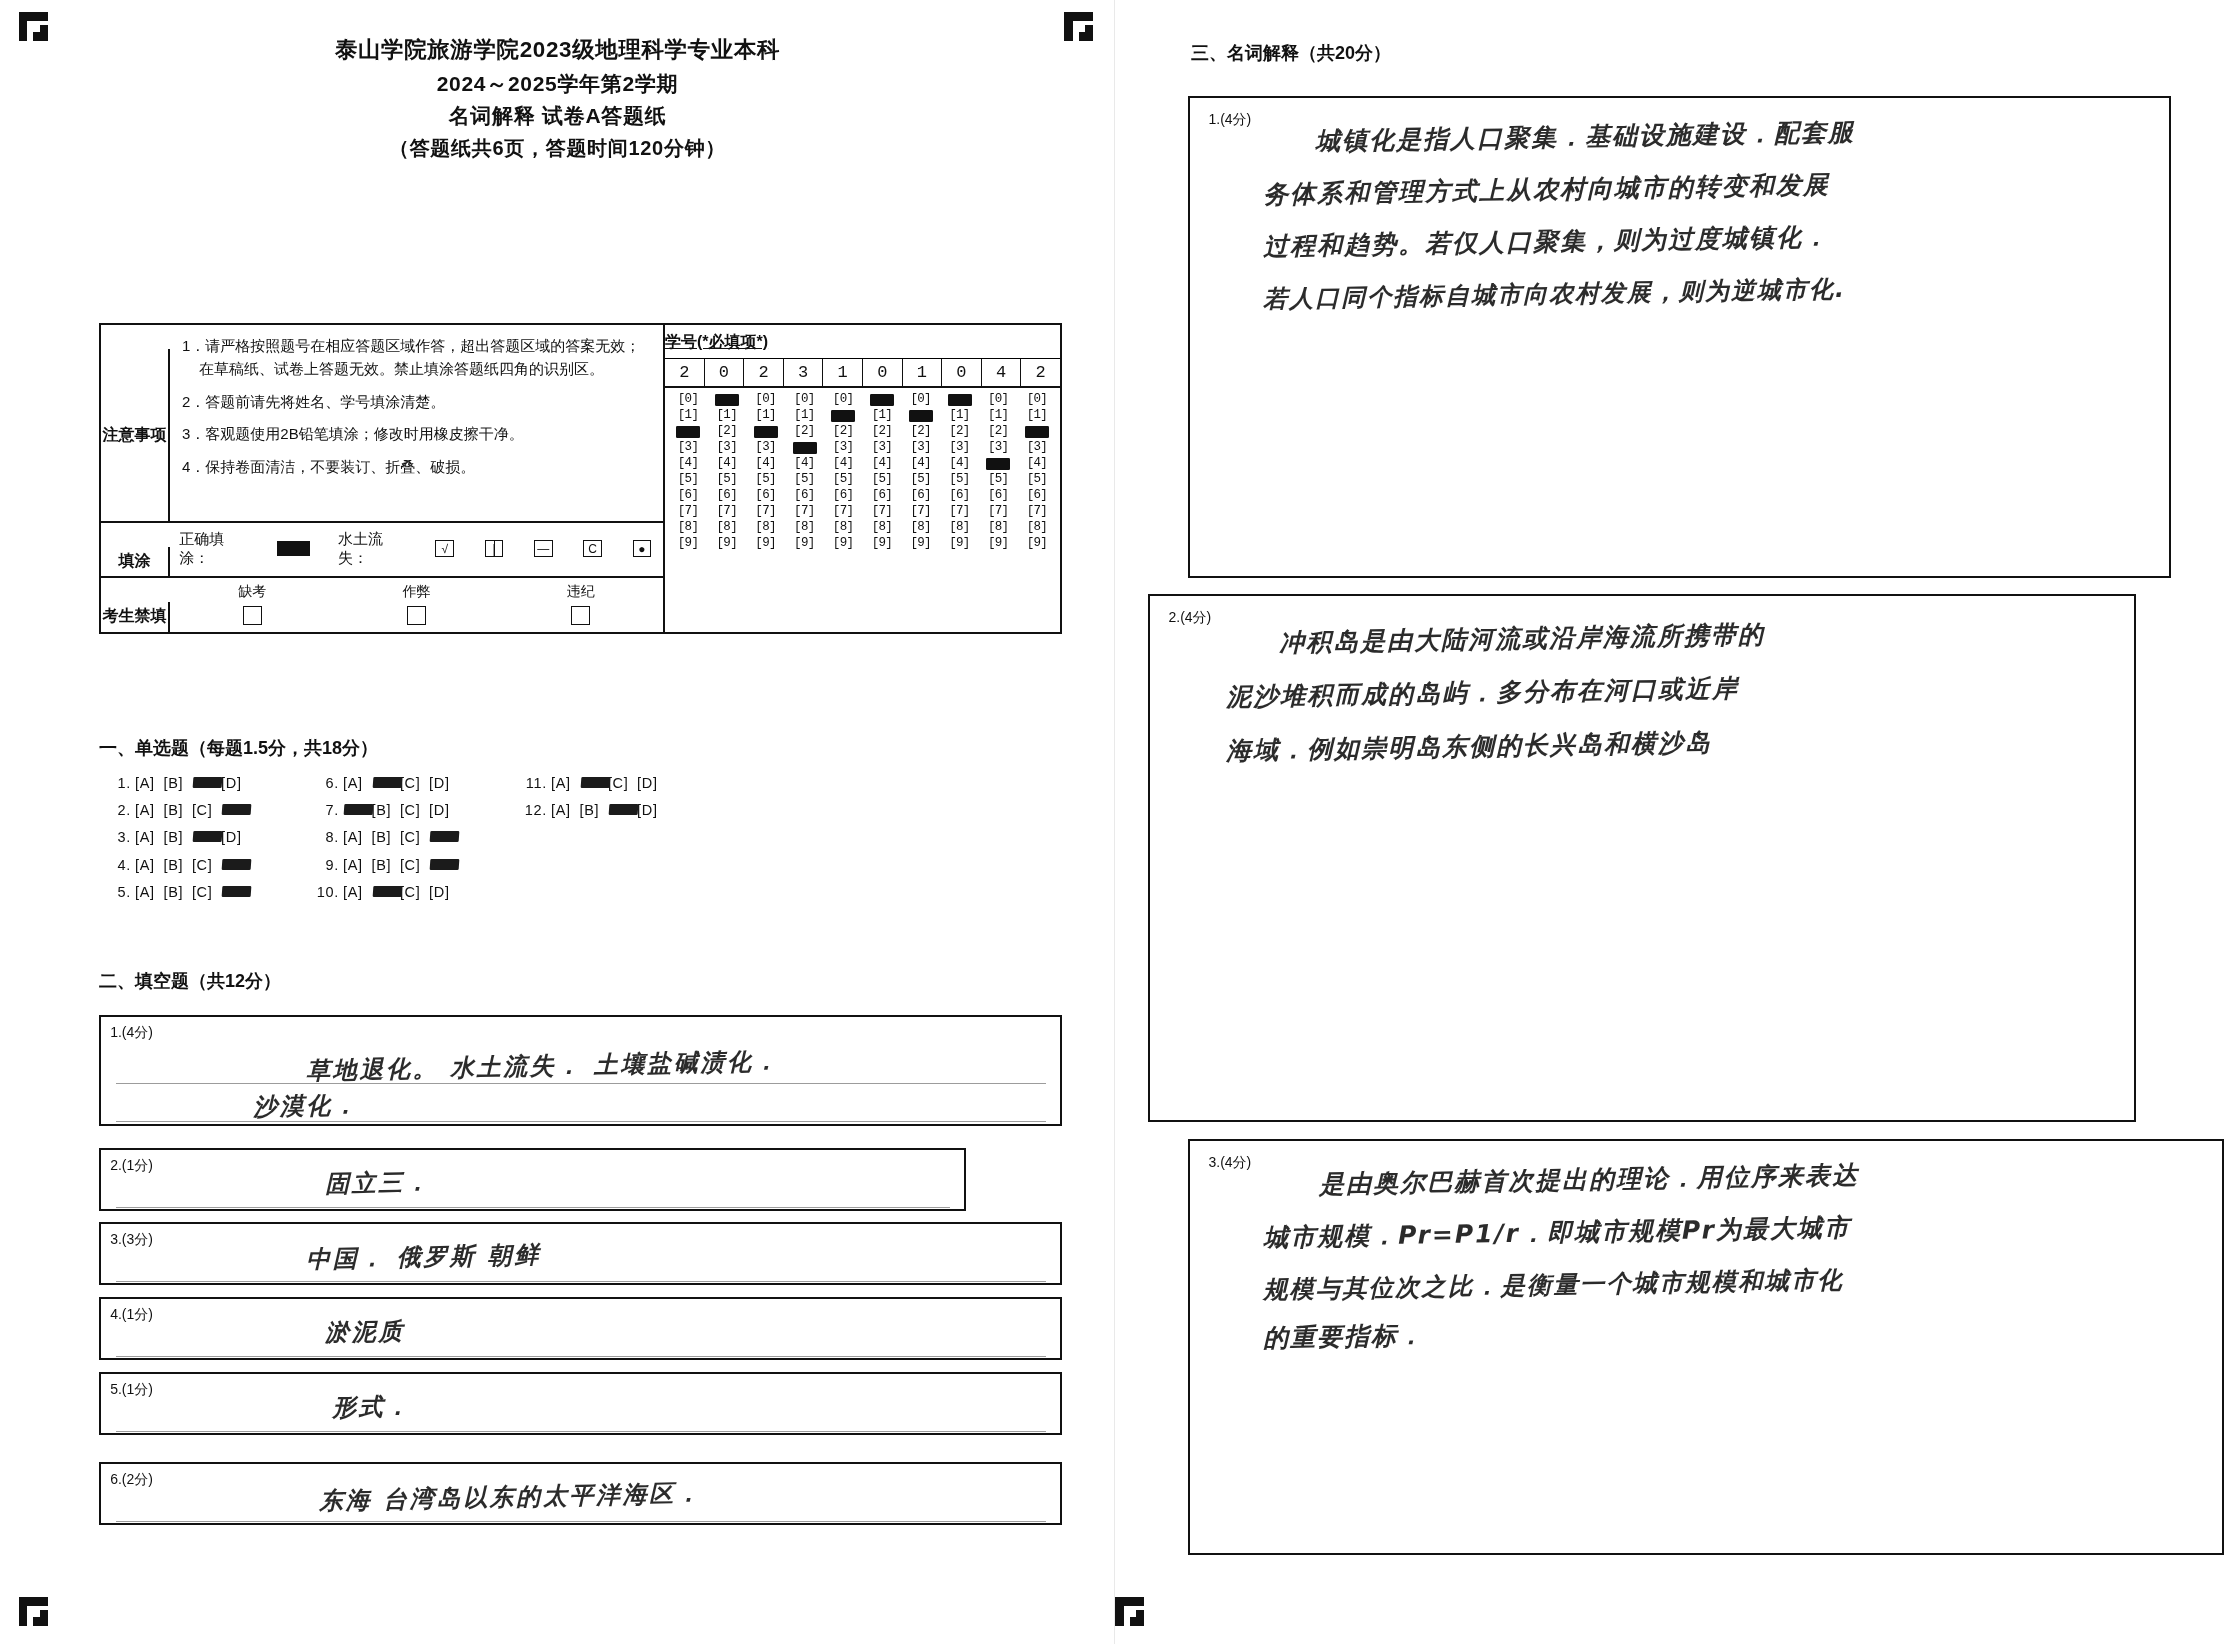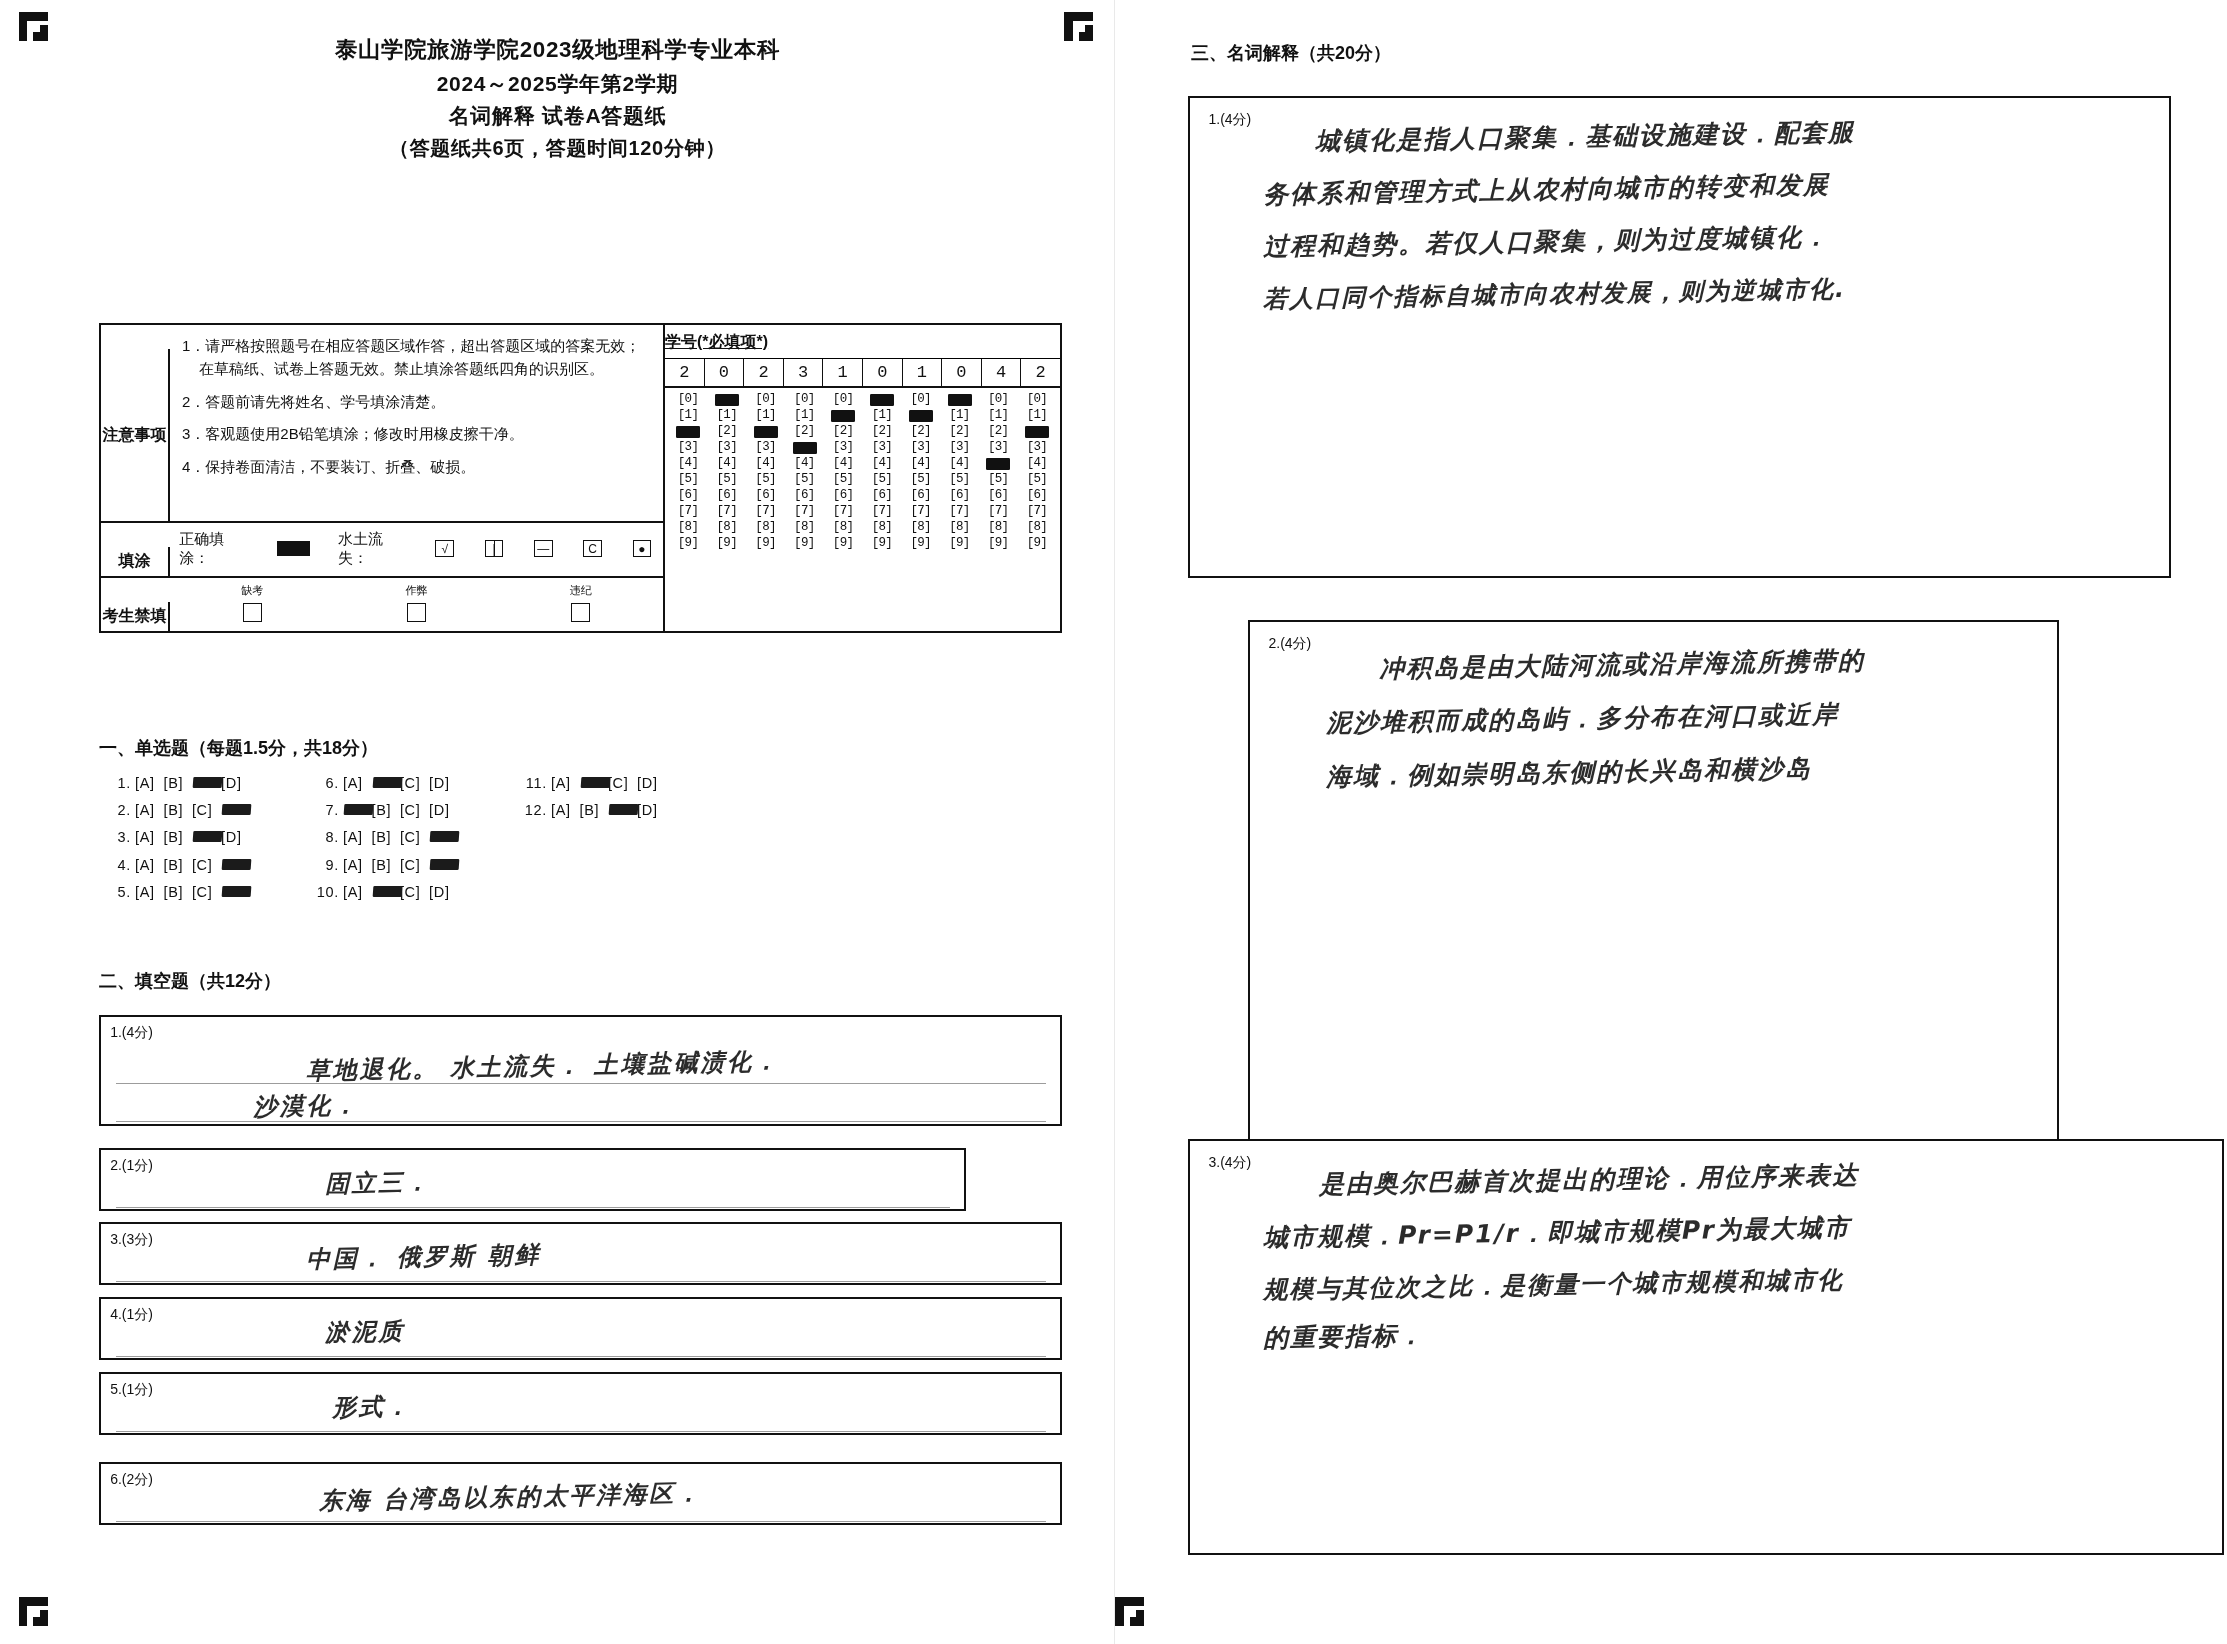--- a/index.html
+++ b/index.html
@@ -35,21 +35,21 @@
   .nl-body{flex:1;padding:9.2px 10.6px 9.2px 12px;box-sizing:border-box;}
   .nl-item{font-size:15px;line-height:1.55;margin-bottom:9.2px;text-indent:-17px;padding-left:17px;}
   .nl-item:last-child{margin-bottom:0;}
   .fill-row{display:flex;align-items:center;padding:6.6px 9.2px;font-size:15px;gap:28px;}
   .swatch{display:inline-block;width:36px;height:14.5px;background:#111;vertical-align:middle;}
   .wrongmark{display:inline-flex;align-items:center;justify-content:center;width:20px;height:17px;border:1.3px solid #111;font-size:12px;box-sizing:border-box;margin-right:2.6px;}
   .wrongmark.split{position:relative;}
   .wrongmark.split:after{content:"";position:absolute;left:50%;top:0;bottom:0;width:1.3px;background:#111;}
   .ban-row{display:flex;align-items:center;padding:5.3px 0 6.6px 0;}
   .ban-cells{flex:1;display:flex;justify-content:space-around;}
-  .ban-cell{text-align:center;font-size:11px;}
+  .ban-cell{text-align:center;font-size:14px;}
   .ban-box{width:17px;height:17px;border:1.3px solid #111;margin:5.3px auto 0;}
 
   
   .notice-right{flex:1;box-sizing:border-box;display:flex;flex-direction:column;}
   .sid-title{text-align:left;font-size:16px;font-weight:bold;padding:6.6px 0 5.3px;border-bottom:1px solid #000000;text-decoration:underline;}
   .sid-digits{display:flex;border-bottom:2px solid #111;}
   .sid-digits .cell{flex:1;text-align:center;font-size:17px;font-family:"Liberation Mono","DejaVu Sans Mono",monospace;padding:4px 0;border-right:1.3px solid #111;}
   .sid-digits .cell:last-child{border-right:none;}
   .sid-rows{padding:4px 4px 5.3px 4px;}
   .sid-row{display:flex;justify-content:space-between;margin-bottom:2px;}
@@ -385,21 +385,21 @@
   <div class="sec" style="left:1191px;top:41px;">三、名词解释（共20分）</div>
 
   <div class="ansbox" style="left:1188px;top:96px;width:983px;height:482px;">
     <div class="qno">1.(4分)</div>
     <div class="hand-l" style="left:125px;top:20px;font-size:25px;">城镇化是指人口聚集．基础设施建设．配套服</div>
     <div class="hand-l" style="left:73px;top:73px;font-size:25px;">务体系和管理方式上从农村向城市的转变和发展</div>
     <div class="hand-l" style="left:73px;top:125px;font-size:25px;">过程和趋势。若仅人口聚集，则为过度城镇化．</div>
     <div class="hand-l" style="left:73px;top:178px;font-size:24px;">若人口同个指标自城市向农村发展，则为逆城市化.</div>
   </div>
 
-  <div class="ansbox" style="left:1248px;top:594px;width:811px;height:528px;margin-top:26px;">
+  <div class="ansbox" style="left:1148px;top:594px;width:988px;height:528px;">
     <div class="qno">2.(4分)</div>
     <div class="hand-l" style="left:129px;top:24px;font-size:25px;">冲积岛是由大陆河流或沿岸海流所携带的</div>
     <div class="hand-l" style="left:76px;top:78px;font-size:25px;">泥沙堆积而成的岛屿．多分布在河口或近岸</div>
     <div class="hand-l" style="left:76px;top:132px;font-size:25px;">海域．例如崇明岛东侧的长兴岛和横沙岛</div>
   </div>
 
   <div class="ansbox" style="left:1188px;top:1139px;width:1036px;height:416px;">
     <div class="qno">3.(4分)</div>
     <div class="hand-l" style="left:129px;top:20px;font-size:25px;">是由奥尔巴赫首次提出的理论．用位序来表达</div>
     <div class="hand-l" style="left:73px;top:73px;font-size:25px;">城市规模．Pr=P1/r．即城市规模Pr为最大城市</div>

